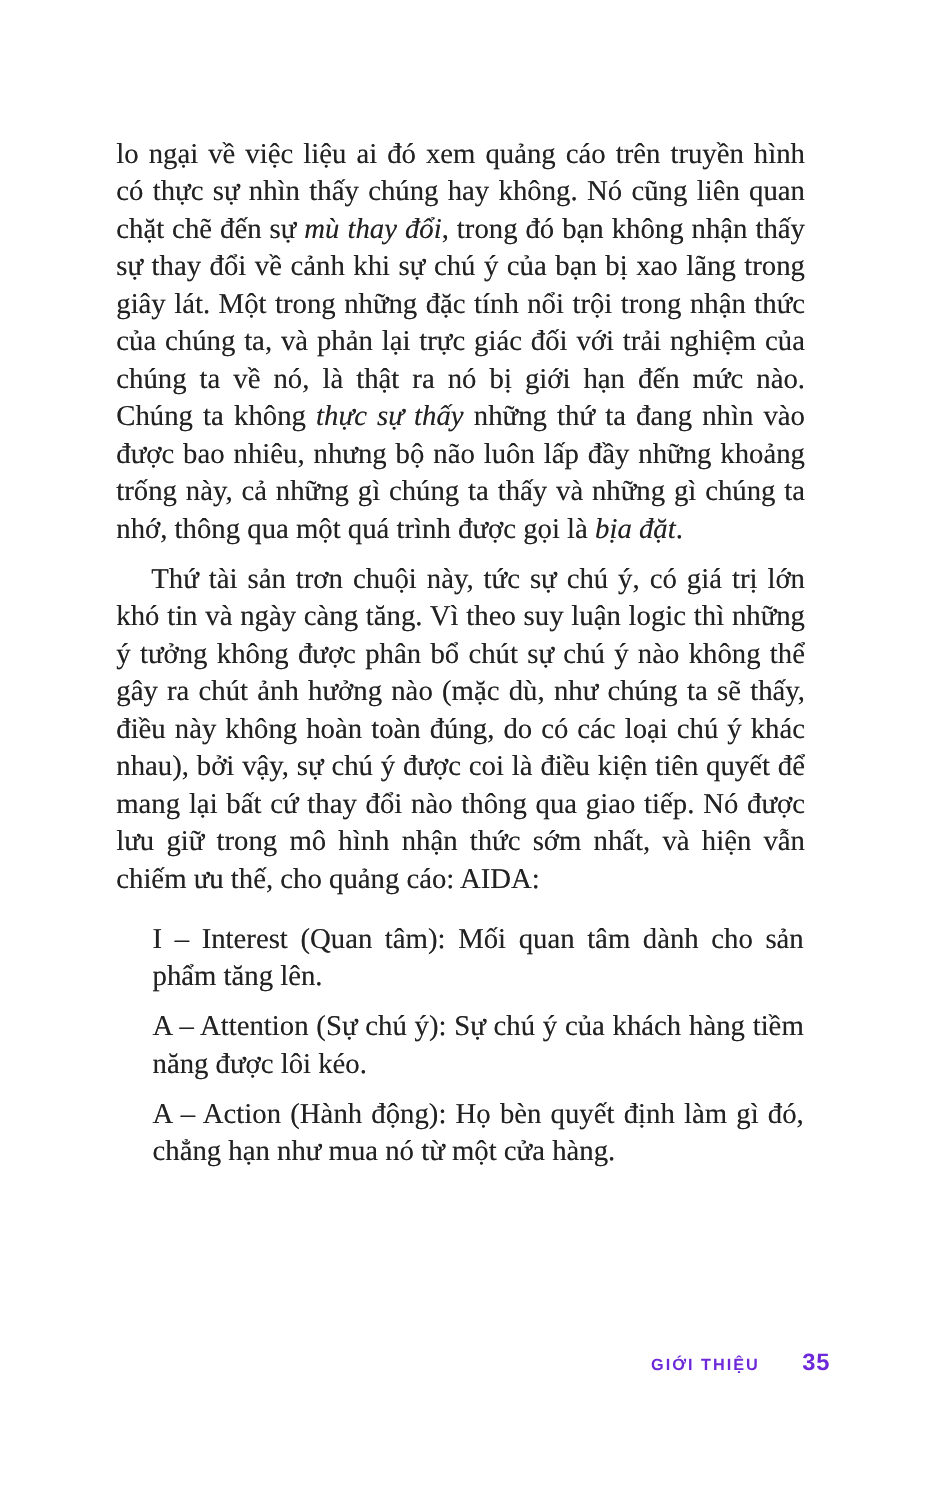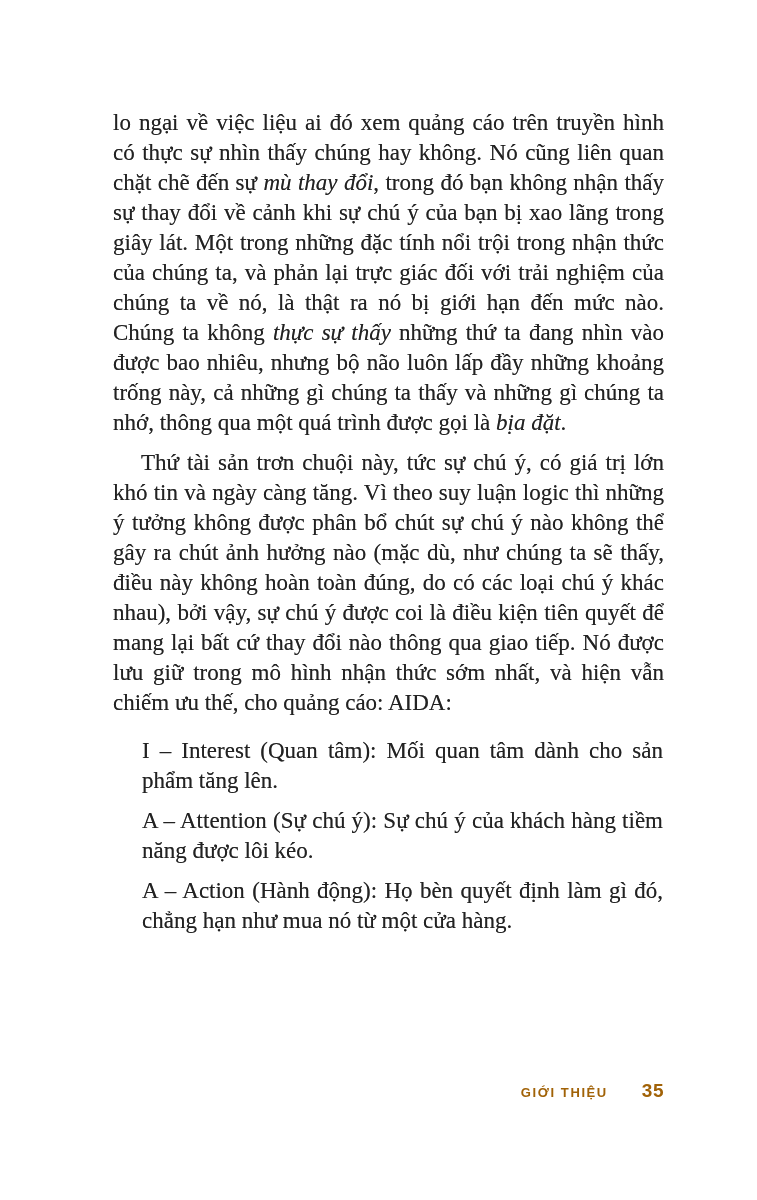--- a/index.html
+++ b/index.html
@@ -15,21 +15,20 @@
   }
   .body-text {
     position: absolute;
     left: 93px;
     top: 108px;
     width: 551px;
     font-size: 23px;
     line-height: 30px;
     text-align: justify;
     text-shadow: 0 0 0.5px rgba(34,34,34,0.55);
-    margin-left: 20px;
   }
   .para { margin: 0; }
   .para.indent { text-indent: 28px; }
   .para.after-para { margin-top: 10px; }
   .para em { font-style: italic; }
   .aida {
     margin: 18px 0 0 29px;
     width: 521px;
   }
   .aida-item {
@@ -37,21 +36,21 @@
     text-align: justify;
   }
   .para.last { margin-top: 11px; }
   .footer {
     position: absolute;
     top: 1080px;
     left: 0;
     width: 664px;
     text-align: right;
     font-family: "Liberation Sans", sans-serif;
-    color: #a16207;
+    color: #6d28d9;
   }
   .running-head {
     display: inline-block;
     vertical-align: baseline;
     font-size: 13px;
     font-weight: 600;
     letter-spacing: 1.6px;
   }
   .page-number {
     display: inline-block;

